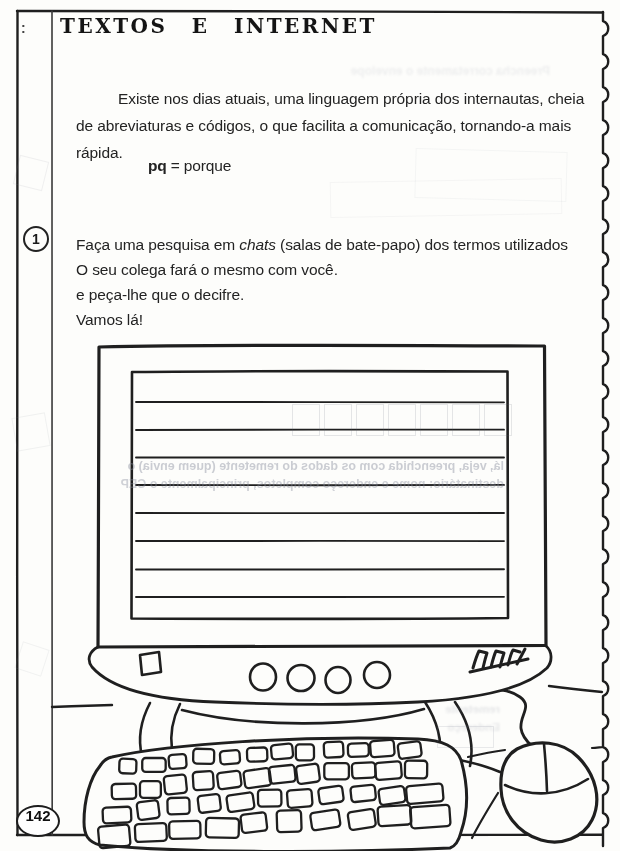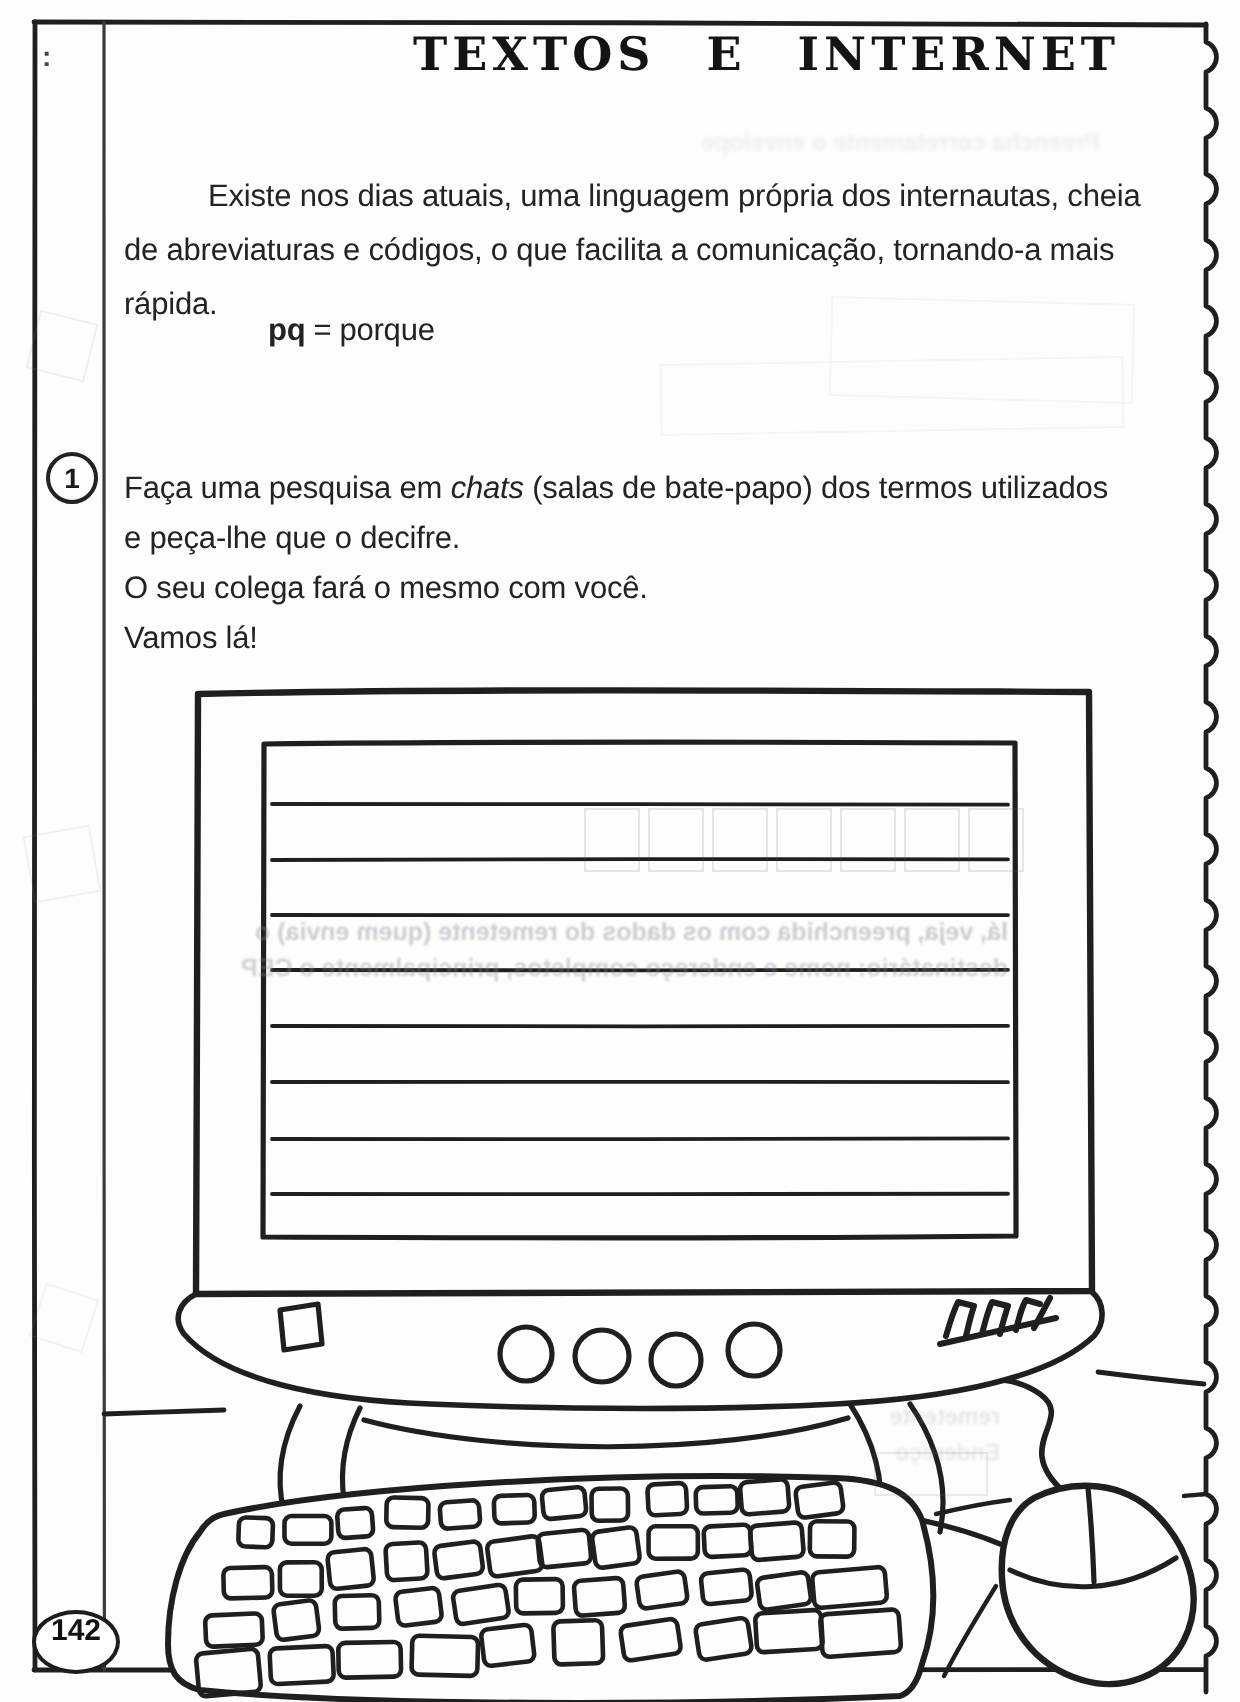--- a/index.html
+++ b/index.html
@@ -1,23 +1,23 @@
 <!DOCTYPE html>
 <html><head>
 <meta charset="utf-8">
 <style>
   html,body{margin:0;padding:0;background:#fff;}
   .page{position:relative;width:620px;height:851px;background:#fdfdfb;overflow:hidden;
         font-family:"Liberation Sans",sans-serif;color:#242424;}
   .art{position:absolute;left:0;top:0;z-index:1;}
   
-  .title{position:absolute;left:60px;top:14px;width:500px;margin:0;text-align:right;z-index:3;
-         font-family:"DejaVu Serif",serif;font-weight:700;font-size:23px;letter-spacing:2.5px;
+  .title{position:absolute;left:60px;top:14px;width:500px;margin:0;text-align:left;z-index:3;
+         font-family:"DejaVu Serif",serif;font-weight:700;font-size:20px;letter-spacing:2.5px;
          word-spacing:15px;color:#141414;}
-  .textcol{position:absolute;left:62px;z-index:3;font-size:15.5px;letter-spacing:-0.1px;color:#232323;}
+  .textcol{position:absolute;left:76px;z-index:3;font-size:15.5px;letter-spacing:-0.1px;color:#232323;}
   .intro{top:85px;line-height:27px;width:540px;}
   .examples{top:155px;line-height:22px;}
   .exercise-text{top:232px;line-height:25px;width:545px;}
   .pline{white-space:nowrap;}
   .indent{text-indent:42px;}
   .exlabel{margin-right:9px;}
   .abbr{font-weight:bold;}
   .eq{margin:0 4px;}
   .exrow2{padding-left:72px;}
   .chats{font-style:italic;}
@@ -196,21 +196,21 @@
       <span class="abbr">pq</span><span class="eq">=</span><span>porque</span>
     </div>
   </div>
 
   <div class="qnum">
     <span>1</span>
   </div>
 
   <div class="textcol exercise-text">
     <div class="pline"><span>Faça uma pesquisa em </span><i class="chats">chats</i><span> (salas de bate-papo) dos termos utilizados</span></div>
+    <div class="pline">O seu colega fará o mesmo com você.</div>
     <div class="pline">e peça-lhe que o decifre.</div>
-    <div class="pline">O seu colega fará o mesmo com você.</div>
     <div class="pline">Vamos lá!</div>
   </div>
 
   <div class="pagenum">
     <span>142</span>
   </div>
 </div>
 
 </body></html>

